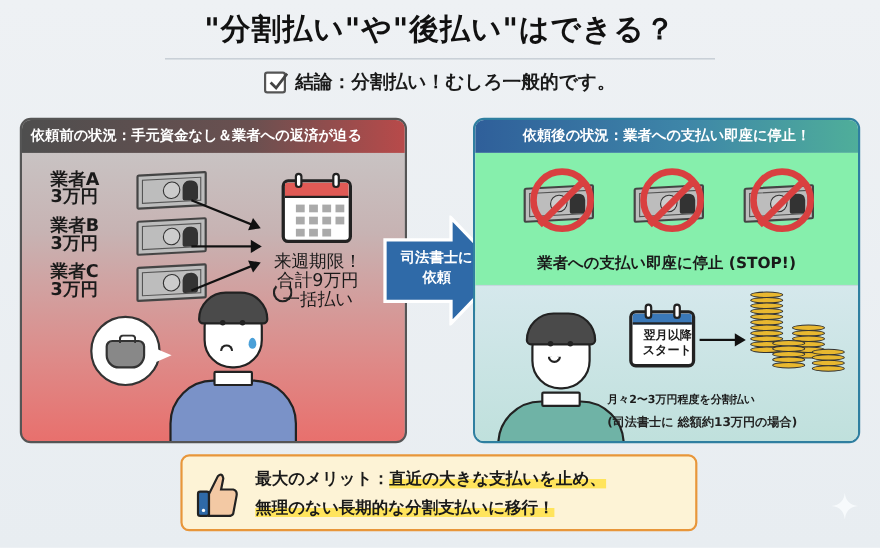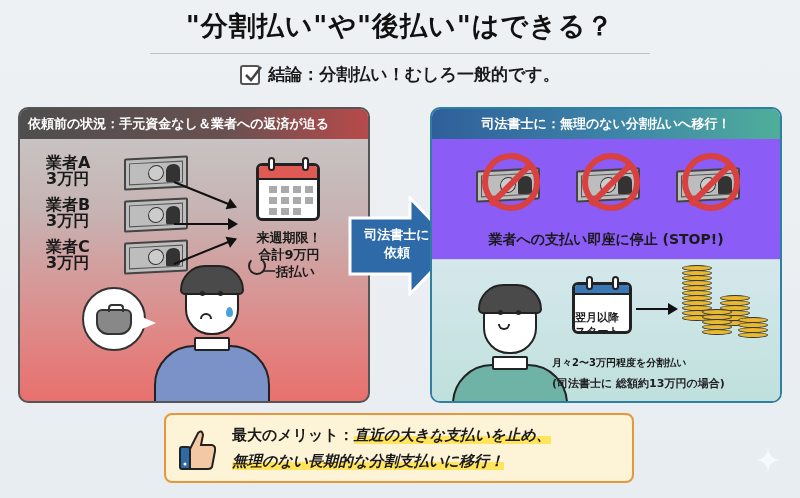--- a/index.html
+++ b/index.html
@@ -66,21 +66,21 @@
   .cal {
     position: absolute; width: 64px; height: 58px; border: 3px solid #222;
     border-radius: 6px; background: #fff; overflow: hidden;
   }
   .cal .top { height: 14px; background: #e05a55; border-bottom: 2px solid #222; }
   .cal-ring { position: absolute; width: 7px; height: 14px; border: 2.5px solid #222; border-radius: 4px; background: #fff; }
   .cal .grid { display: grid; grid-template-columns: repeat(4, 8px); gap: 4px; padding: 6px 0 0 10px; }
   .cal .grid i { width: 8px; height: 7px; background: #aaa; display: block; }
   .deadline {
     position: absolute; left: 224px; top: 120px; width: 90px; text-align: center;
-    font-size: 13px; font-weight: bold; line-height: 17px;
+    font-size: 16px; font-weight: normal; line-height: 17px;
   }
   .bubble {
     position: absolute; left: 62px; top: 178px; width: 64px; height: 64px;
     border: 2px solid #333; border-radius: 50%; background: #fff;
   }
   .bubble::after {
     content: ""; position: absolute; right: -12px; top: 28px;
     border-left: 14px solid #fff; border-top: 6px solid transparent; border-bottom: 6px solid transparent;
   }
   .purse {
@@ -124,21 +124,21 @@
   .panel-right {
     position: absolute; left: 430px; top: 107px; width: 352px; height: 296px;
     border-radius: 10px; border: 2px solid #2f7fa0; overflow: hidden;
     background: #eef2f5;
   }
   .panel-right .head {
     height: 30px; line-height: 30px; text-align: center;
     background: linear-gradient(90deg, #2f5f9a 0%, #3e86a8 55%, #4fae9a 100%);
     color: #fff; font-size: 13px; font-weight: bold;
   }
-  .panel-right .top-area { height: 144px; background: #8b5cf6; position: relative; }
+  .panel-right .top-area { height: 144px; background: #86efac; position: relative; }
   .panel-right .bot-area {
     position: absolute; left: 0; top: 150px; width: 100%; height: 146px;
     background: linear-gradient(180deg, #d5e8ec 0%, #bfe0dc 100%);
     border-top: 1px solid #c5d7de;
   }
   .nobill { position: absolute; top: 14px; width: 74px; height: 64px; }
   .nobill .bill { left: 4px; top: 16px; width: 64px; height: 32px; }
   .nobill .ban {
     position: absolute; left: 10px; top: 0; width: 58px; height: 58px;
     border: 6px solid #d94040; border-radius: 50%;
@@ -149,21 +149,21 @@
   }
   .stop-text {
     position: absolute; left: 0; top: 92px; width: 100%; text-align: center;
     font-size: 14px; font-weight: bold;
   }
   .cal2 {
     position: absolute; left: 140px; top: 22px; width: 60px; height: 52px;
     border: 3px solid #222; border-radius: 6px; background: #fff; overflow: hidden;
   }
   .cal2 .top { height: 10px; background: #3a78b8; border-bottom: 2px solid #222; }
-  .cal2 .txt { font-size: 11px; font-weight: bold; text-align: left; line-height: 14px; padding-top: 16px; }
+  .cal2 .txt { font-size: 11px; font-weight: bold; text-align: right; line-height: 14px; padding-top: 3px; }
   .coins { position: absolute; }
   .coin-stack { position: absolute; width: 30px; }
   .coin-stack i {
     display: block; height: 6px; margin-top: -1px;
     background: #e8b830; border: 1.5px solid #333; border-radius: 50%;
   }
   .install-main {
     position: absolute; left: 120px; top: 96px; width: 230px;
     font-size: 10px; font-weight: bold;
   }
@@ -176,21 +176,21 @@
   .callout {
     position: absolute; left: 164px; top: 413px; width: 470px; height: 70px;
     background: #fdf3d6; border: 2px solid #e8963a; border-radius: 8px;
   }
   .thumb { position: absolute; left: 12px; top: 12px; width: 40px; height: 44px; }
   .callout .l1, .callout .l2 {
     position: absolute; left: 66px; font-size: 15px; font-weight: bold; white-space: nowrap;
   }
   .callout .l1 { top: 11px; }
   .callout .l2 { top: 37px; }
-  .hl { background: linear-gradient(180deg, transparent 55%, #ffe45c 55%); font-style: italic; }
+  .hl { background: linear-gradient(180deg, transparent 55%, #ffe45c 55%); }
   .sparkle { position: absolute; left: 756px; top: 448px; width: 24px; height: 24px; }
 </style>
 </head>
 <body>
 
 <div class="title">"分割払い"や"後払い"はできる？</div>
 <div class="title-rule"></div>
 <div class="conclusion">
   <span class="check-box">
     <svg width="20" height="20" viewBox="0 0 20 20">
@@ -278,21 +278,21 @@
   <svg width="110" height="100" viewBox="0 0 110 100">
     <polygon points="2,22 62,22 62,2 108,50 62,98 62,78 2,78" fill="#2f6aa8" stroke="#fff" stroke-width="3"></polygon>
   </svg>
   <div class="lbl">
     <div>司法書士に</div>
     <div>依頼</div>
   </div>
 </div>
 
 <div class="panel-right">
-  <div class="head">司法書士に：無理のない分割払いへ移行！</div>
+  <div class="head">依頼後の状況：業者への支払い即座に停止！</div>
   <div class="top-area">
     <div class="nobill" style="left:40px;">
       <div class="bill">
           <div class="inner"></div>
           <div class="face"></div>
           <div class="devil"></div>
         </div>
       <div class="ban"></div>
     </div>
     <div class="nobill" style="left:140px;">

